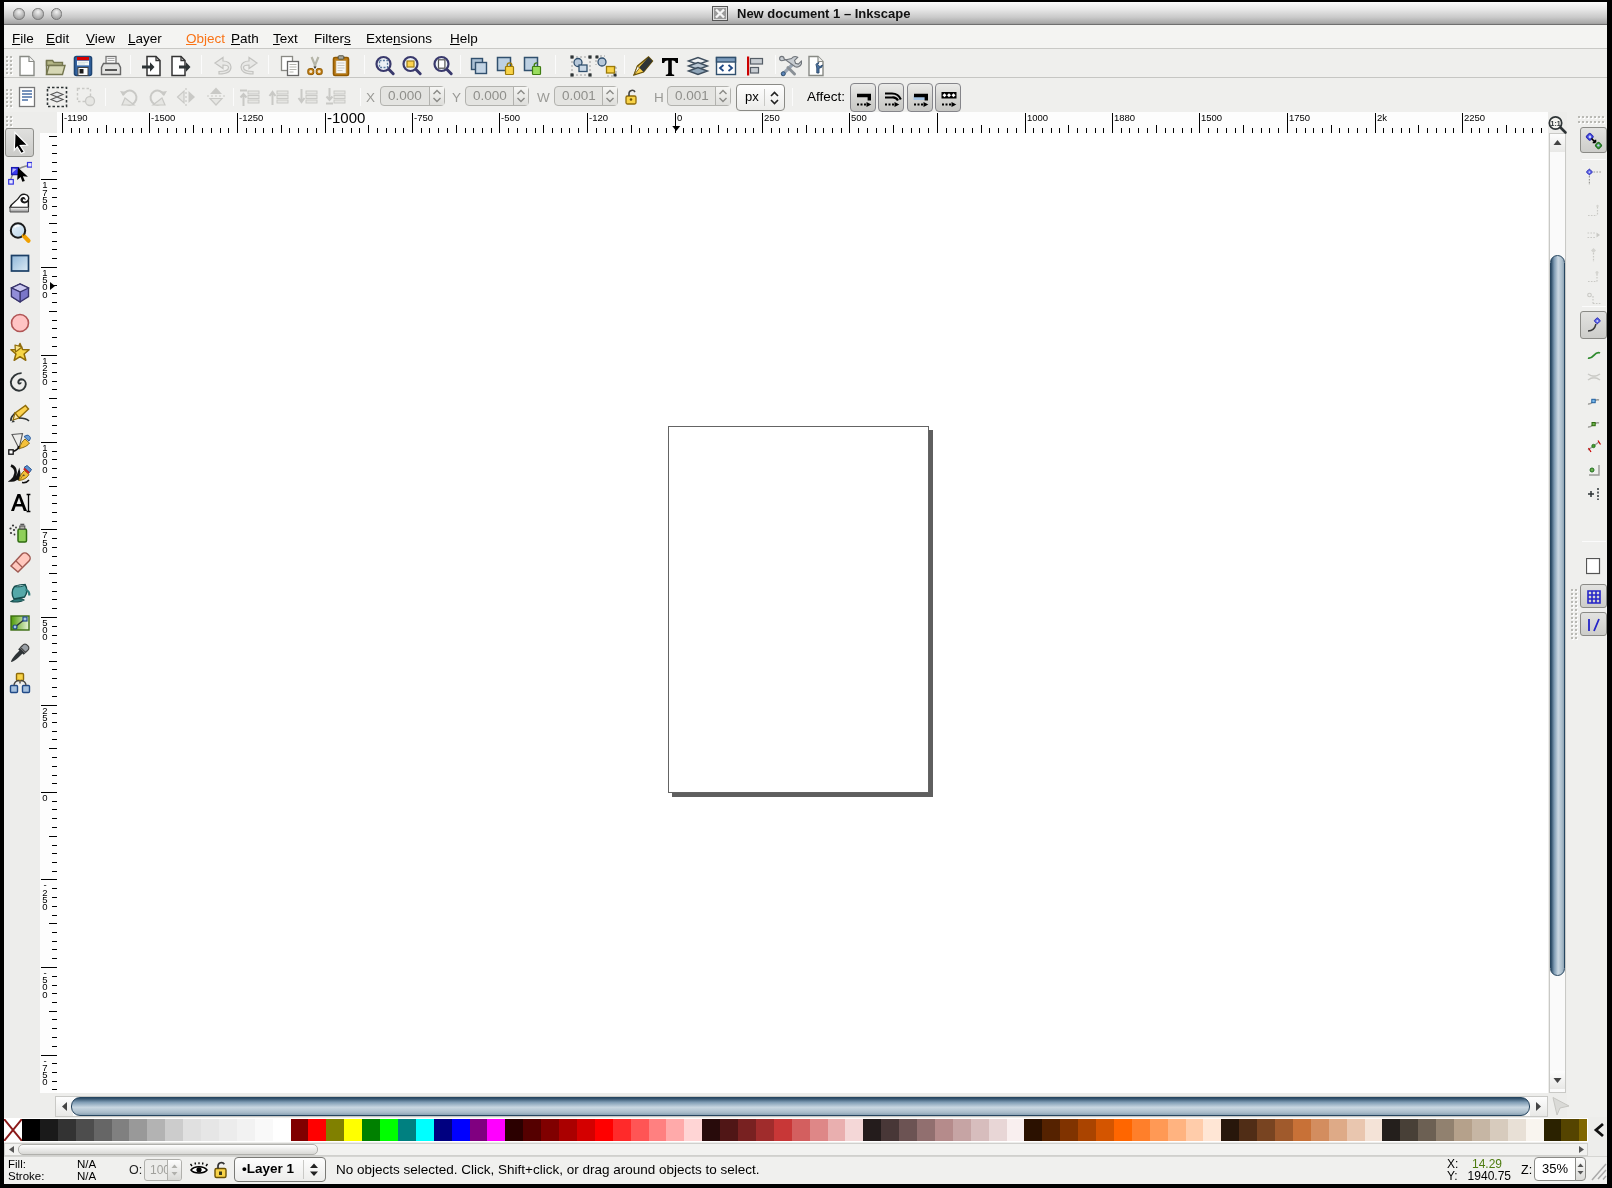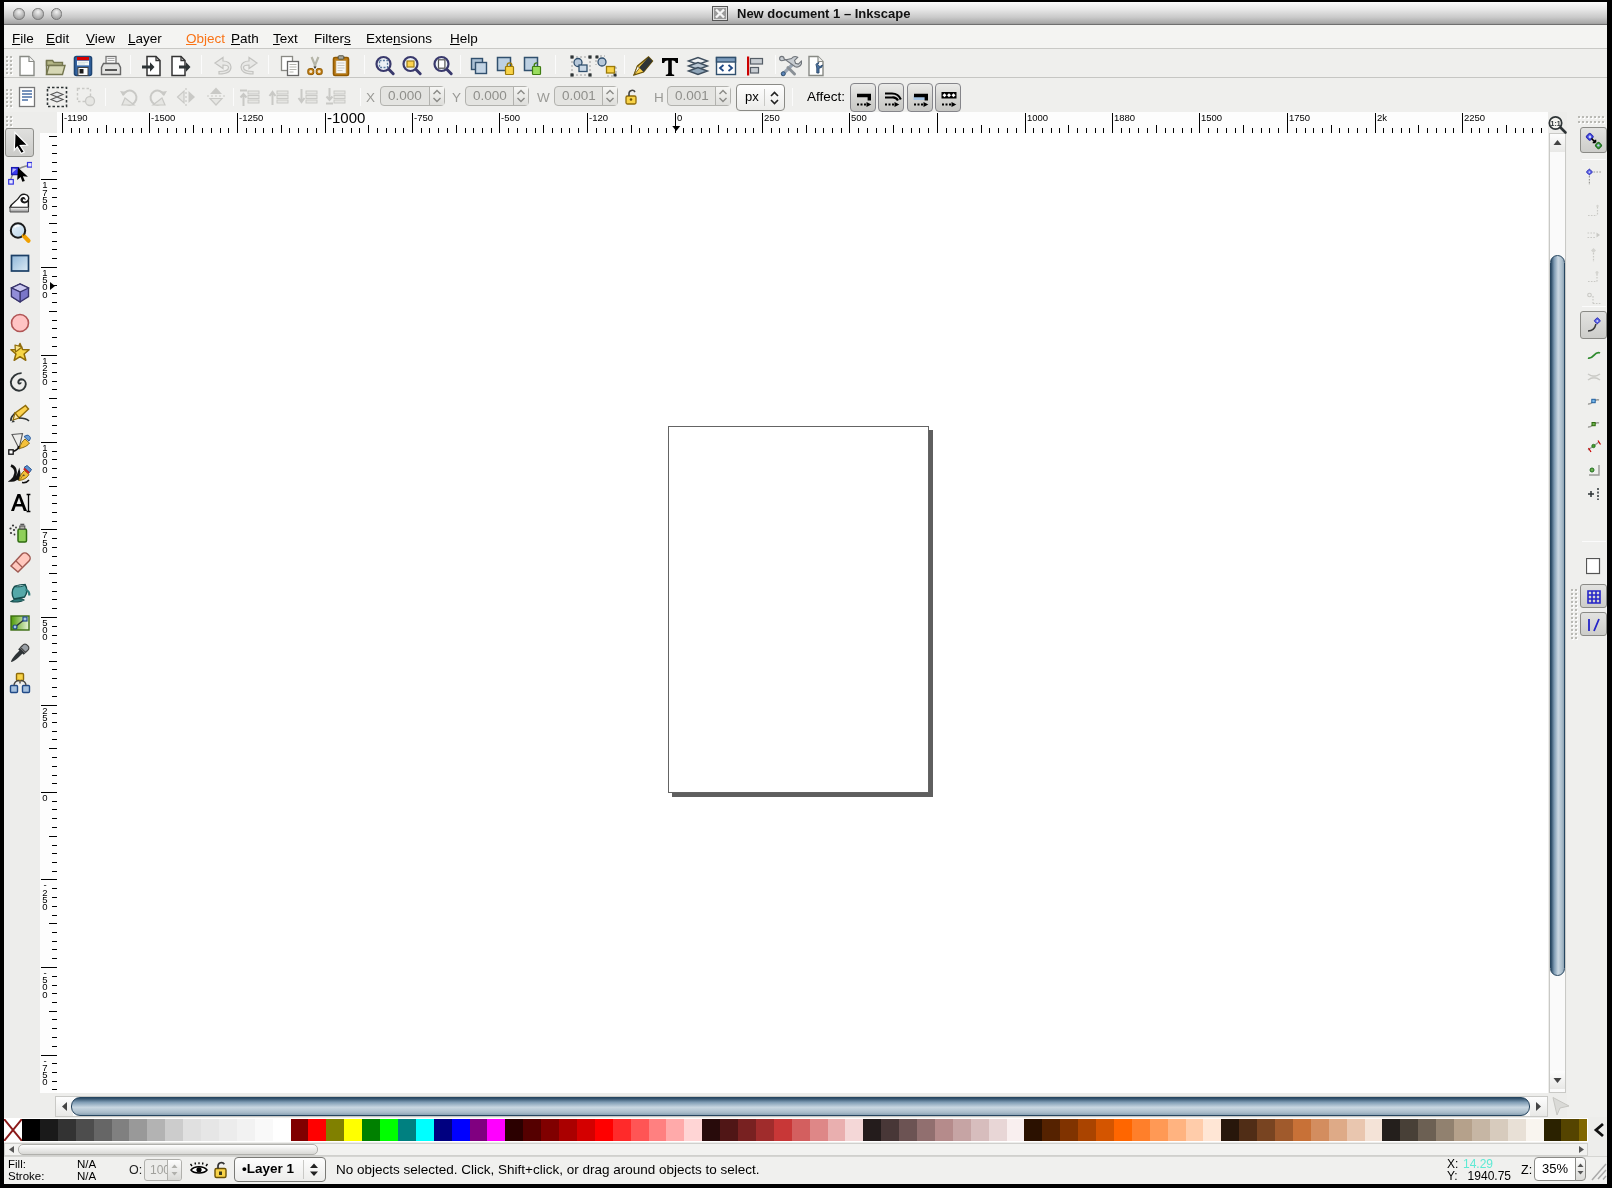--- a/index.html
+++ b/index.html
@@ -1083,21 +1083,21 @@
   </svg>
 <div class="abs" style="left:234px;top:1157px;width:92px;height:25px;border:1.5px solid #7a7a76;border-radius:4px;background:linear-gradient(#fdfdfd,#ededeb);">
     <div class="abs" style="left:7px;top:3px;font-size:13.5px;font-weight:bold;color:#000">•Layer 1</div>
     <div class="abs" style="right:21px;top:2px;width:1px;height:19px;background:#c9c9c6"></div>
     <svg class="abs" style="right:3px;top:3px" width="16" height="18" viewBox="0 0 16 18">
       <path d="M4 7l4-4.5L12 7zM4 10.5l4 4.5 4-4.5z" fill="#222"></path>
     </svg>
   </div>
 <div style="position:absolute;left:336px;top:1162px;font-size:13.5px;color:#000">No objects selected. Click, Shift+click, or drag around objects to select.</div>
 <div style="position:absolute;left:1447px;top:1157px;font-size:12px;color:#000">X:</div>
-<div style="position:absolute;left:1463px;top:1157px;width:48px;font-size:12px;color:#5eead4;text-align:left">14.29</div>
+<div style="position:absolute;left:1463px;top:1157px;width:48px;font-size:12px;color:#4d7c0f;text-align:center">14.29</div>
 <div style="position:absolute;left:1447px;top:1169px;font-size:12px;color:#000">Y:</div>
 <div style="position:absolute;left:1463px;top:1169px;width:48px;font-size:12px;color:#000;text-align:right">1940.75</div>
 <div style="position:absolute;left:1521px;top:1163px;font-size:12.5px;color:#000">Z:</div>
 <div class="abs" style="left:1534px;top:1157px;width:42px;height:24px;border:1px solid #8a8a86;border-radius:4px 0 0 4px;background:#fff;font-size:13px;line-height:22px;text-align:center;color:#000">35%</div>
 <div class="abs" style="left:1575px;top:1157px;width:11px;height:24px;border:1px solid #8a8a86;border-radius:0 4px 4px 0;background:linear-gradient(#fdfdfd,#d9d9d6)"><svg width="9" height="22" viewBox="0 0 9 22">
       <path d="M1.5 9 4.5 5.5 7.5 9z" fill="#555"></path>
       <path d="M1.5 13l3 3.5 3-3.5z" fill="#555"></path>
     </svg></div>
 <svg class="abs" style="left:1590px;top:1162px" width="18" height="20" viewBox="0 0 18 20">
     <path d="M16 2 2 18M16 8 8 17M16 14 13 17.5" stroke="#aaa" stroke-width="1.5"></path>

